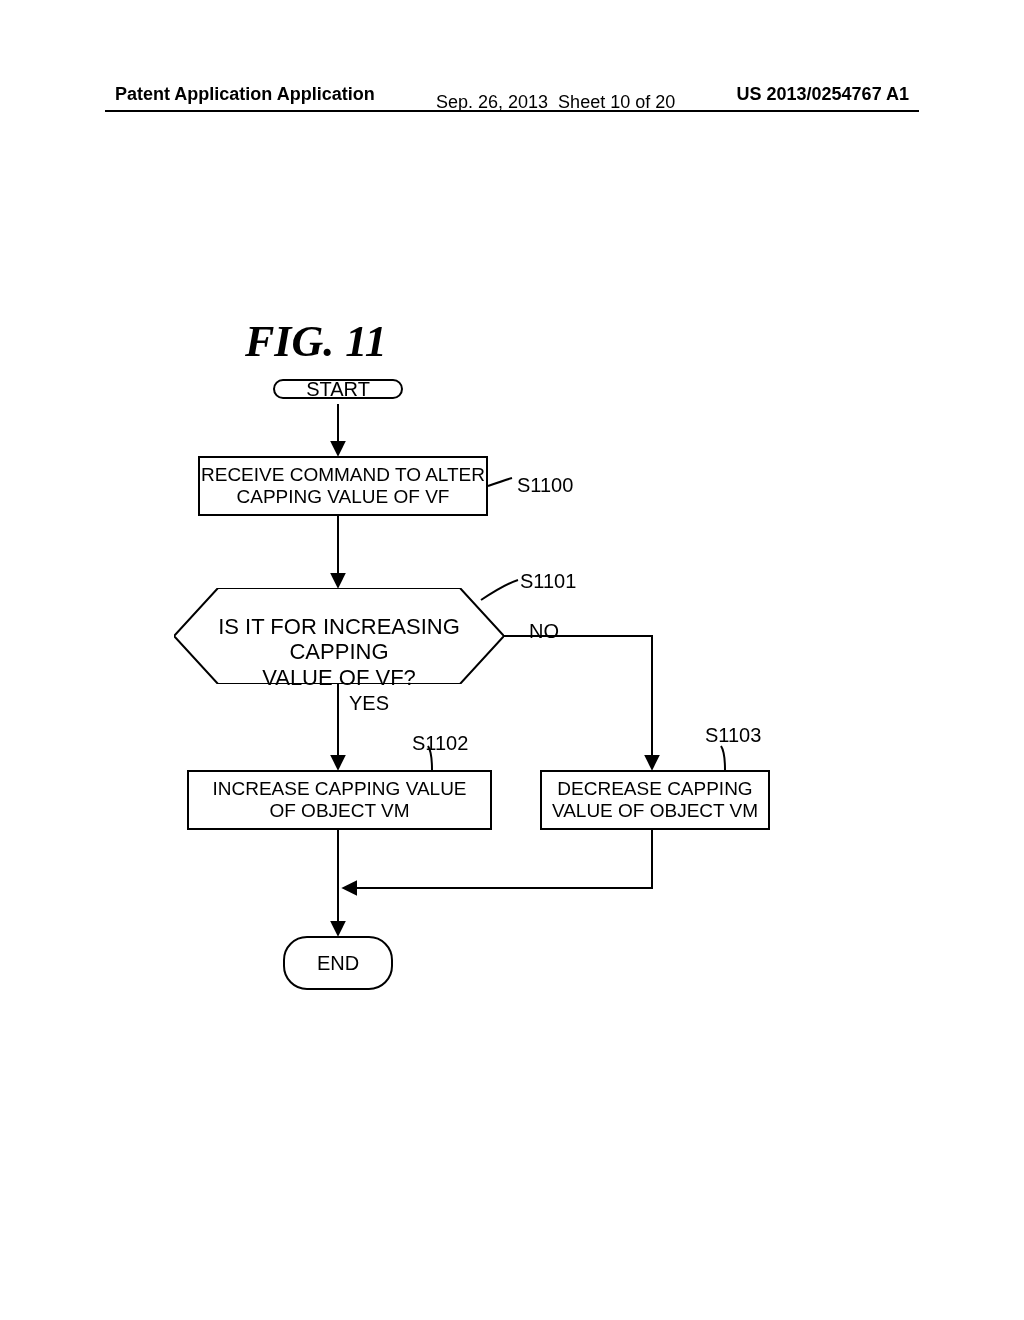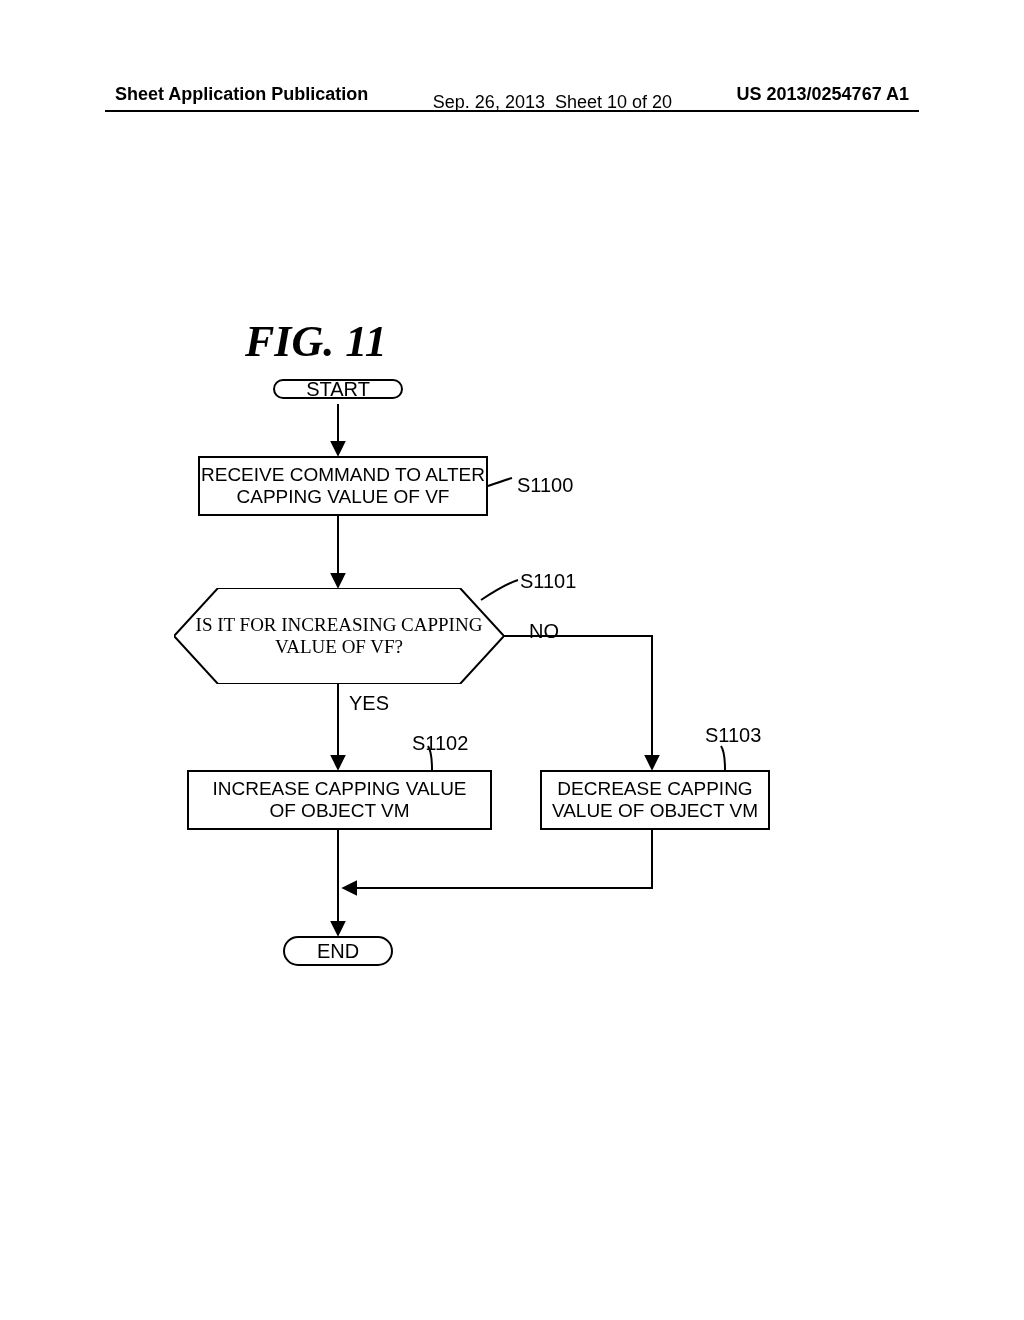--- a/index.html
+++ b/index.html
@@ -66,21 +66,21 @@
     top: 379px;
     left: 273px;
     width: 130px;
     height: 20px;
     text-align: right;
   }
   .end {
     top: 936px;
     left: 283px;
     width: 110px;
-    height: 30px;
+    height: 54px;
   }
 
   .process {
     position: absolute;
     border: 2px solid #000;
     font-size: 19px;
     text-align: center;
     display: flex;
     align-items: center;
     justify-content: center;
@@ -116,23 +116,22 @@
   .decision svg {
     position: absolute;
     top: 0;
     left: 0;
   }
   .decision-text {
     position: absolute;
     width: 100%;
     top: 26px;
     text-align: center;
-    font-size: 19px;
+    font-size: 22px;
     line-height: 1.15;
-    font-family: Liberation Serif, serif;
   }
 
   .label {
     position: absolute;
     font-size: 20px;
   }
   .l1100 { top: 474px; left: 517px; }
   .l1101 { top: 570px; left: 520px; }
   .lyes { top: 692px; left: 349px; }
   .lno  { top: 620px; left: 529px; }
@@ -142,21 +141,21 @@
   .arrows {
     position: absolute;
     top: 0;
     left: 0;
   }
 </style>
 </head>
 <body>
 
 <div class="header">
-  <span class="pub">Sheet Application Publication</span>
+  <span class="pub">Patent Application Application</span>
   <span class="date">
     <span>Sep. 26, 2013</span>&nbsp;&nbsp;<span>Sheet 10 of 20</span>
   </span>
   <span class="pubno">US 2013/0254767 A1</span>
 </div>
 <div class="header-line"></div>
 
 <div class="figure-title">FIG.  11</div>
 
 <div class="terminator start">

